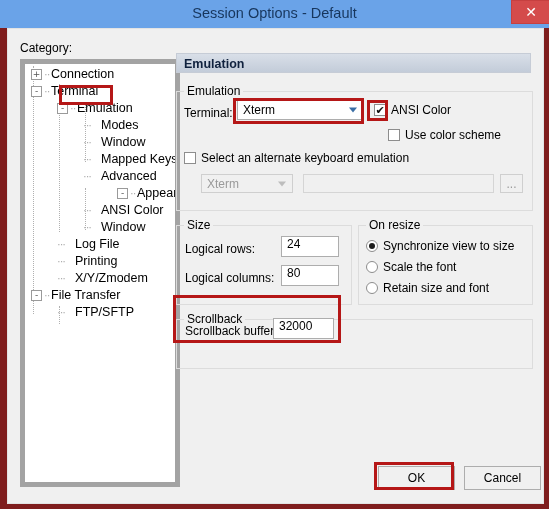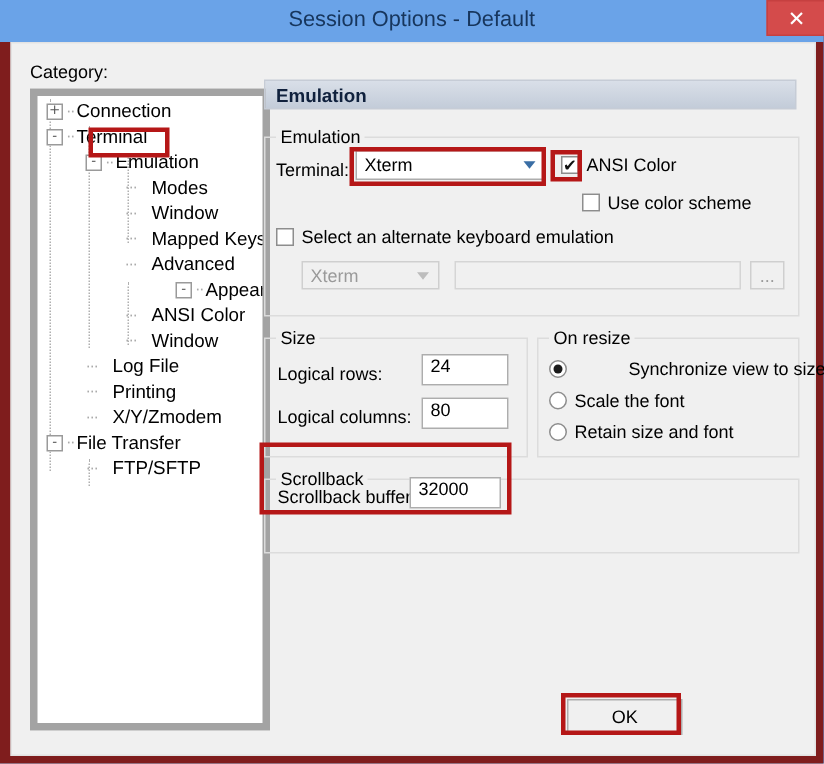--- a/index.html
+++ b/index.html
@@ -194,21 +194,21 @@
     </div>
     <div class="lbl" style="left:177px;top:242px;">Logical columns:</div>
     <div class="tbox-input" style="left:273px;top:236px;width:58px;height:21px;">
       <span>80</span>
     </div>
 
     <div class="group" style="left:350px;top:196px;width:173px;height:78px;">
       <span class="group-title">On resize</span>
     </div>
     <div id="resize-options">
-        <div class="rad on" style="left: 358px; top: 210px; gap: 36px;">
+        <div class="rad on" style="left: 358px; top: 210px;">
           <span class="circ">
             <i></i>
           </span>
           <span class="txt">Synchronize view to size</span>
         </div>
         <div class="rad" style="left: 358px; top: 231px;">
           <span class="circ"></span>
           <span class="txt">Scale the font</span>
         </div>
         <div class="rad" style="left: 358px; top: 252px; justify-content: center;">
@@ -219,20 +219,21 @@
 
     <div class="group" style="left:168px;top:290px;width:355px;height:48px;">
       <span class="group-title">Scrollback</span>
     </div>
     <div class="lbl" style="left:177px;top:295px;">Scrollback buffer:</div>
     <div class="tbox-input" style="left:265px;top:289px;width:61px;height:21px;">
       <span>32000</span>
     </div>
 
     <div class="dlg-btn" style="left:370px;top:437px;width:77px;height:24px;">OK</div>
+    <div class="dlg-btn" style="left:456px;top:437px;width:77px;height:24px;">Cancel</div>
 
   </div>
 
   <div class="anno" style="left:59px;top:85px;width:54px;height:20px;"></div>
   <div class="anno" style="left:233px;top:98px;width:131px;height:26px;"></div>
   <div class="anno" style="left:367px;top:100px;width:21px;height:21px;"></div>
   <div class="anno" style="left:173px;top:295px;width:168px;height:48px;"></div>
   <div class="anno" style="left:374px;top:462px;width:80px;height:28px;"></div>
 
 </div>

